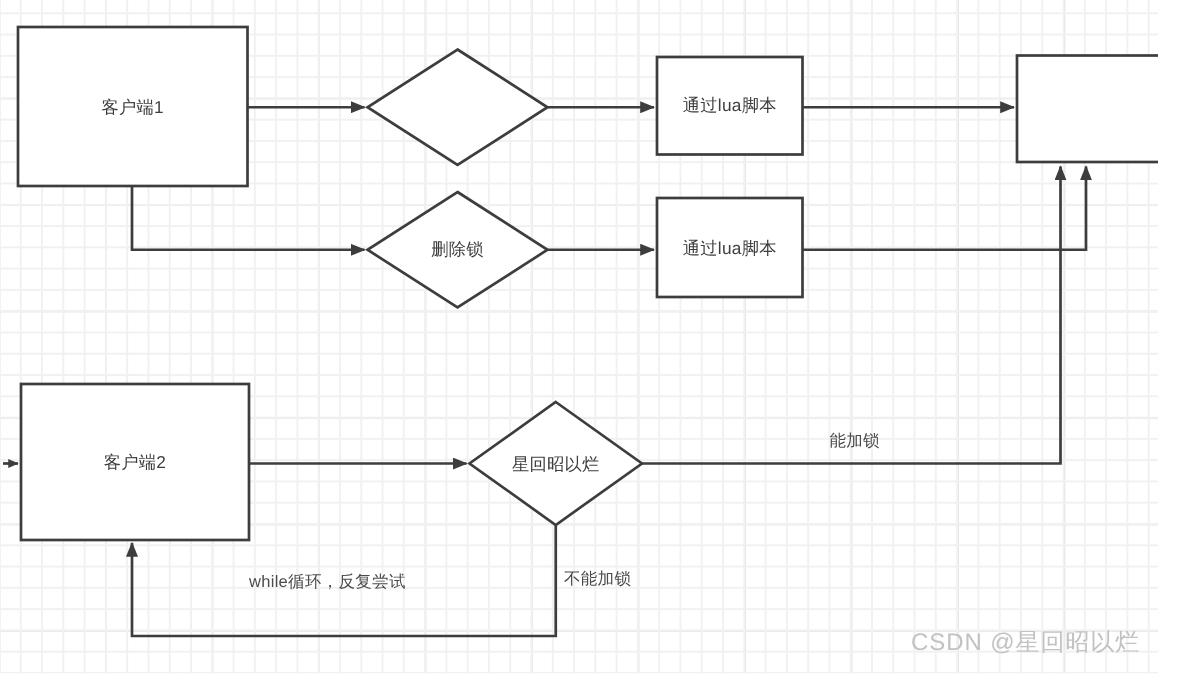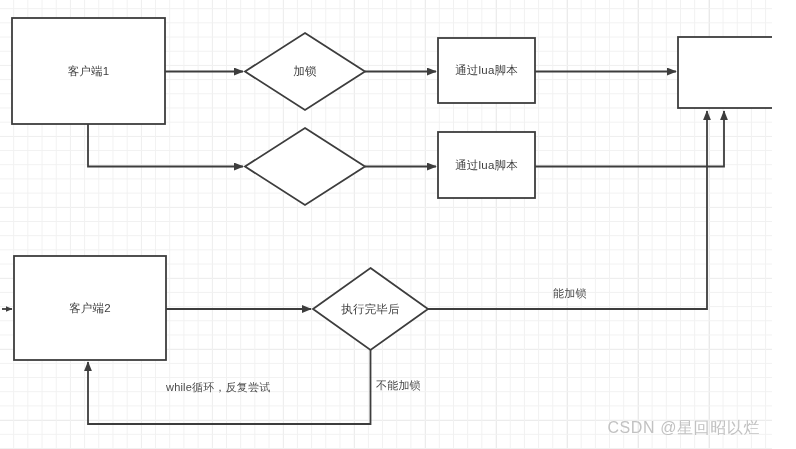--- a/index.html
+++ b/index.html
@@ -93,25 +93,25 @@
       <path d="M365,166.5 L436,166.5" marker-end="url(#arrow)"></path>
       <path d="M535,166.5 L724,166.5 L724,111" marker-end="url(#arrow)"></path>
       <path d="M166,309 L311,309" marker-end="url(#arrow)"></path>
       <path d="M428,309 L707,309 L707,111" marker-end="url(#arrow)"></path>
       <path d="M370.5,350 L370.5,424 L88,424 L88,362" marker-end="url(#arrow)"></path>
       <path d="M2,309 L12,309" marker-end="url(#arrowsm)"></path>
     </g>
   </svg>
 
   <div class="node-text" style="left:12px; top:18px; width:153px; height:106px;">客户端1</div>
-  <div class="node-text" style="left:245px; top:33px; width:120px; height:77px;">加锁</div>
   <div class="node-text" style="left:438px; top:38px; width:97px; height:65px;">通过lua脚本</div>
+  <div class="node-text" style="left:245px; top:128px; width:120px; height:77px;">删除锁</div>
   <div class="node-text" style="left:438px; top:132px; width:97px; height:66px;">通过lua脚本</div>
   <div class="node-text" style="left:14px; top:256px; width:152px; height:104px;">客户端2</div>
-  <div class="node-text" style="left:313px; top:268px; width:115px; height:82px;">执行完毕后</div>
+  <div class="node-text" style="left:313px; top:268px; width:115px; height:82px;">星回昭以烂</div>
 
   <div class="edge-label" style="left:553px; top:286px;">能加锁</div>
   <div class="edge-label" style="left:376px; top:378px;">不能加锁</div>
   <div class="edge-label" style="left:166px; top:380px;">while循环，反复尝试</div>
 
   <div class="watermark">CSDN @星回昭以烂</div>
 
 </div>
 
 </body></html>

